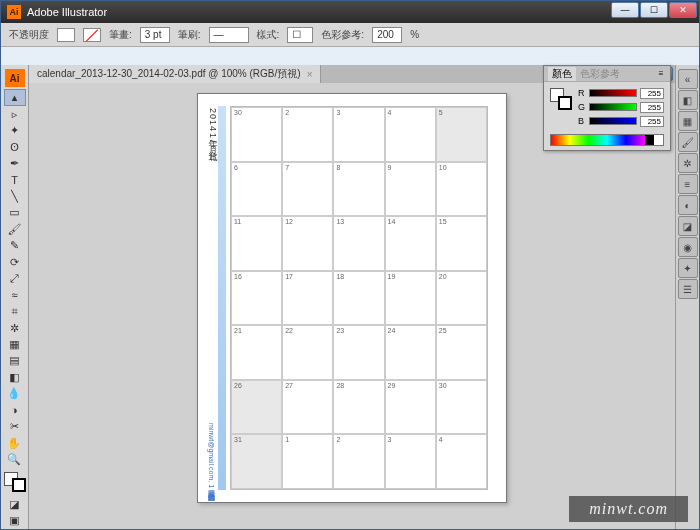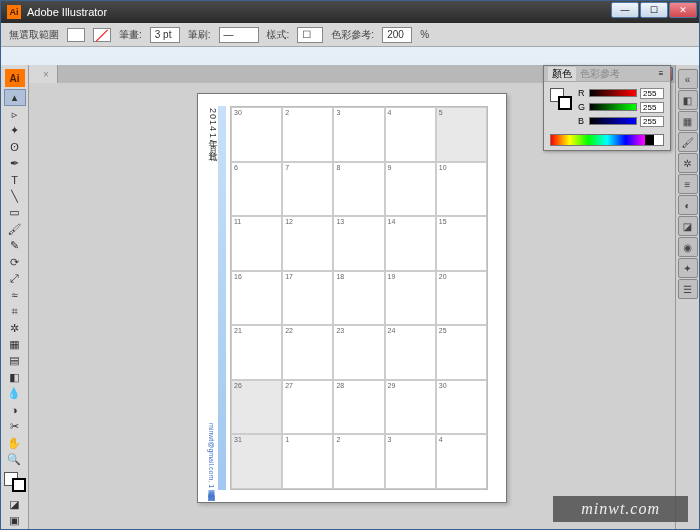--- a/index.html
+++ b/index.html
@@ -66,46 +66,46 @@
 .color-panel .fs { width: 22px; height: 22px; position: relative; float: left; margin-right: 6px; margin-top: 2px; }
 .color-panel .fs .f { position: absolute; width: 14px; height: 14px; background: #fff; border: 1px solid #555; }
 .color-panel .fs .s { position: absolute; width: 14px; height: 14px; background: #fff; border: 2px solid #000; bottom: 0; right: 0; }
 .color-panel .sliders { margin-left: 28px; }
 .color-panel .row { display: flex; align-items: center; gap: 3px; height: 14px; }
 .color-panel .row .ch { width: 8px; font-size: 9px; }
 .color-panel .row .bar { flex: 1; height: 8px; border: 1px solid #777; }
 .color-panel .row .bar.r { background: linear-gradient(to right, #000, #f00); }
 .color-panel .row .bar.g { background: linear-gradient(to right, #000, #0f0); }
 .color-panel .row .bar.b { background: linear-gradient(to right, #000, #00f); }
-.color-panel .row .val { width: 24px; background: #fff; border: 1px solid #888; font-size: 8px; padding: 0 2px; }
+.color-panel .row .val { width: 24px; background: #fff; border: 1px solid #888; font-size: 8px; text-align: right; padding: 0 2px; }
 .color-panel .spectrum { clear: both; height: 12px; margin-top: 6px; background: linear-gradient(to right, red, yellow, lime, cyan, blue, magenta, red); border: 1px solid #777; position: relative; }
 .color-panel .spectrum .bw { position: absolute; right: 0; top: 0; bottom: 0; width: 18px; display: flex; }
 .color-panel .spectrum .bw div { flex: 1; }
 
 
-.watermark { position: absolute; right: 12px; bottom: 8px; background: rgba(80,80,80,0.85); color: #eee; font-size: 16px; font-style: italic; padding: 4px 28px; letter-spacing: 1px; font-family: Georgia, serif; z-index: 20; }
+.watermark { position: absolute; right: 12px; bottom: 8px; background: rgba(80,80,80,0.85); color: #eee; font-size: 16px; font-style: italic; padding: 4px 20px; letter-spacing: 1px; font-family: Georgia, serif; z-index: 20; }
 </style>
 </head>
 <body>
 
 <div class="window">
 
   <div class="titlebar">
     <span class="ai-badge">Ai</span>
     <span>Adobe Illustrator</span>
   </div>
   <div class="win-controls">
     <div class="win-btn">—</div>
     <div class="win-btn">☐</div>
     <div class="win-btn close">✕</div>
   </div>
 
 
   <div class="controlbar">
-    <span class="label">無選取範圍</span>
+    <span class="label">不透明度</span>
     <span class="swatch"></span>
     <span class="swatch nostroke"></span>
     <span class="label">筆畫:</span>
     <span class="field">3 pt</span>
     <span class="label">筆刷:</span>
     <span class="field" style="min-width:40px">—</span>
     <span class="label">樣式:</span>
     <span class="field" style="min-width:26px">☐</span>
     <span class="label">色彩參考:</span>
     <span class="field">200</span>
@@ -143,20 +143,21 @@
         <div class="fill"></div>
         <div class="stroke"></div>
       </div>
       <div class="tool">◪</div>
       <div class="tool">▣</div>
     </div>
 
     <div class="canvas-wrap">
       <div class="doc-tab">
         <div class="tab">
+          <span>calendar_2013-12-30_2014-02-03.pdf @ 100% (RGB/預視)</span>
           <span class="x">×</span>
         </div>
         <div class="doc-wincontrols">
           <div class="dwbtn">—</div>
           <div class="dwbtn">☐</div>
           <div class="dwbtn close">✕</div>
         </div>
       </div>
       <div class="artboard-area">
         <div class="page">

